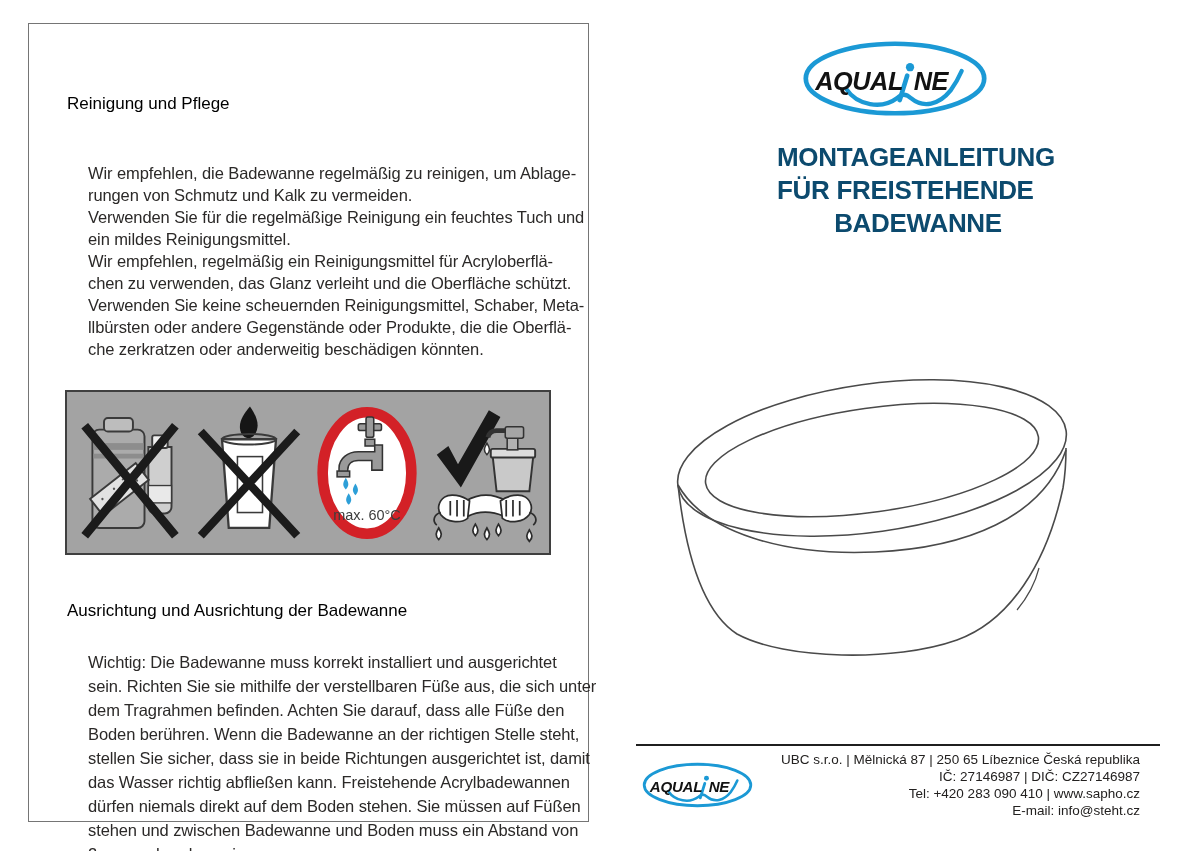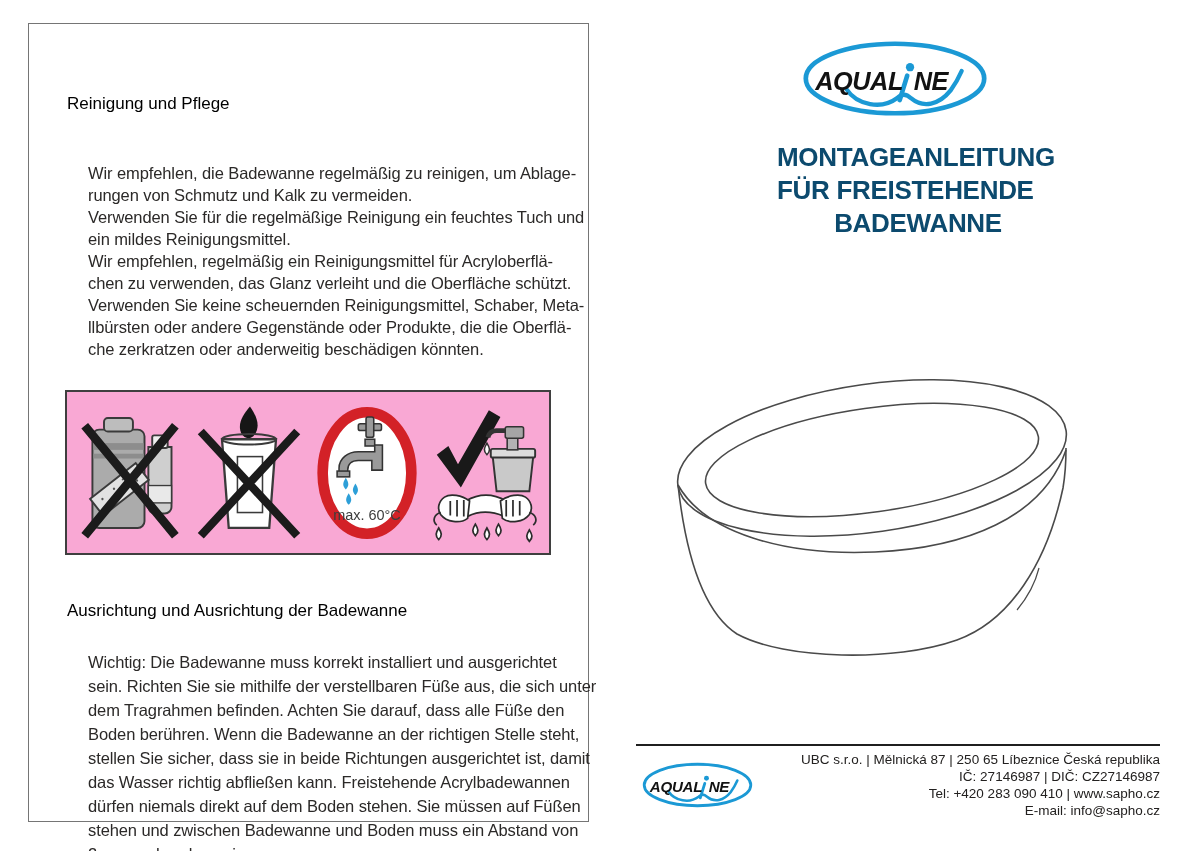--- a/index.html
+++ b/index.html
@@ -20,21 +20,21 @@
   .install-heading { top:601px; }
   .para {
     position:absolute; left:67px; font-size:16.5px; color:#2b2928;
     white-space:pre; letter-spacing:-0.1px;margin-left:21px;
   }
   .care-body { top:162px; line-height:22px; }
   .install-body { top:650px; line-height:24px; }
   
   .picto-strip {
     position:absolute; left:65px; top:390px; width:486px; height:165px;
-    border:2px solid #3f3f3f; background:#f9a8d4;
+    border:2px solid #3f3f3f; background:#a3a3a3;
     display:flex; align-items:center; justify-content:space-evenly;
   }
   .picto { width:108px; height:148px; flex:0 0 auto; }
   .max-temp-text {
     font-family:"Liberation Sans", sans-serif; font-size:15px; fill:#3d3d3d;
   }
   
   .logo-top { position:absolute; left:801px; top:40px; width:188px; height:77px; }
   .logo-footer { position:absolute; left:641px; top:762px; width:113px; height:46px; }
   .logo-text {
@@ -45,21 +45,21 @@
     position:absolute; left:777px; top:141px; width:282px;
     font-size:26px; font-weight:bold; color:#0c4a6e;
     line-height:33px; letter-spacing:-0.3px;
   }
   .doc-title .t-line { white-space:nowrap; }
   .doc-title .t-line-3 { text-align:center; }
   .tub-figure { position:absolute; left:665px; top:358px; width:420px; height:315px; }
   
   .footer-rule { position:absolute; left:636px; top:744px; width:524px; height:2px; background:#1f1f1f; }
   .footer-info {
-    position:absolute; left:660px; top:751px; width:500px; text-align:right;
+    position:absolute; left:640px; top:751px; width:500px; text-align:right;
     font-size:13.5px; line-height:17px; color:#232120;
   }
   .footer-info div { white-space:nowrap; }
 </style>
 </head>
 <body>
 
 <div class="page">
 
   <div class="left-box"></div>
@@ -195,16 +195,16 @@
     <path d="M105,64 L113,38" stroke="#1b99d5" stroke-width="5" stroke-linecap="round"></path>
     <circle cx="116" cy="29" r="4.4" fill="#1b99d5"></circle>
     <text class="logo-text" x="15" y="53">AQUAL</text>
     <text class="logo-text" x="120" y="53">NE</text>
   </svg>
 
   <div class="footer-info">
     <div>UBC s.r.o. | Mělnická 87 | 250 65 Líbeznice Česká republika</div>
     <div>IČ: 27146987 | DIČ: CZ27146987</div>
     <div>Tel: +420 283 090 410 | www.sapho.cz</div>
-    <div>E-mail: info@sapho.cz</div>
+    <div>E-mail: info@steht.cz</div>
   </div>
 
 </div>
 
 </body></html>

